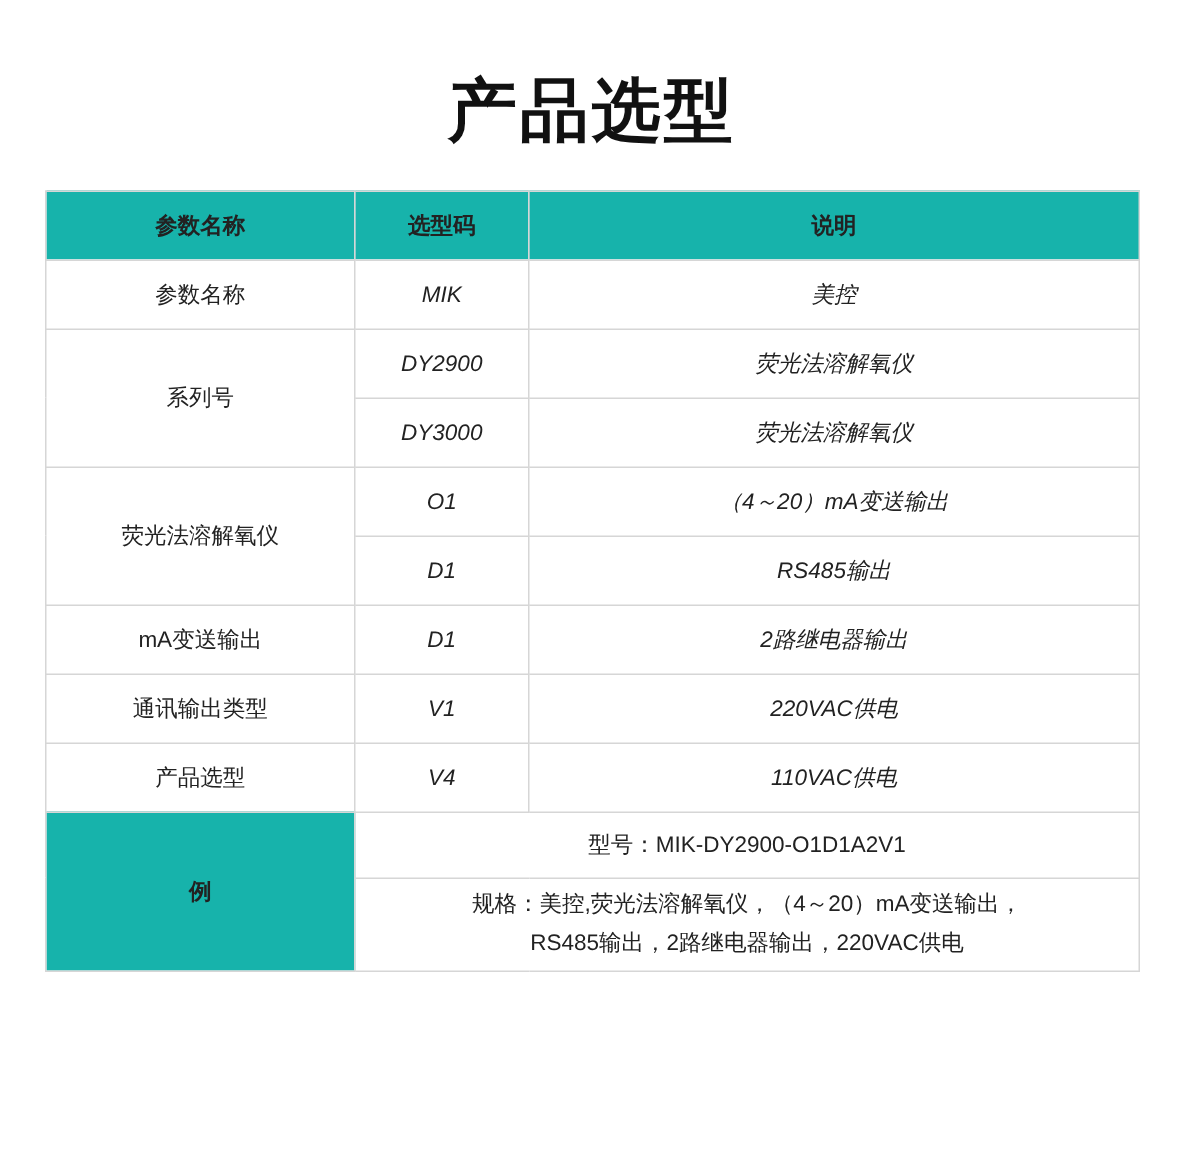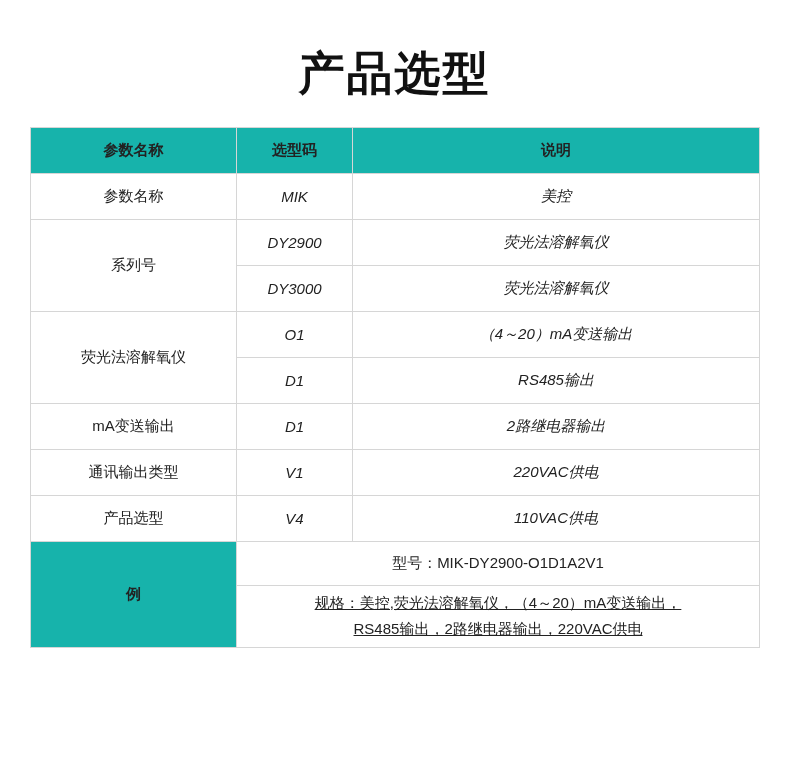--- a/index.html
+++ b/index.html
@@ -84,21 +84,20 @@
     padding-left: 16px;
     font-size: 15px;
     height: 44px;
   }
   td.example-spec {
     text-align: center;
     font-size: 15px;
     line-height: 1.75;
     padding: 8px 14px;
     height: 62px;
-    text-decoration: underline;
   }
   .col-1 { width: 206px; }
   .col-2 { width: 116px; }
   .col-3 { width: 407px; }
 </style>
 </head>
 <body>
 
 <div class="page">
 

